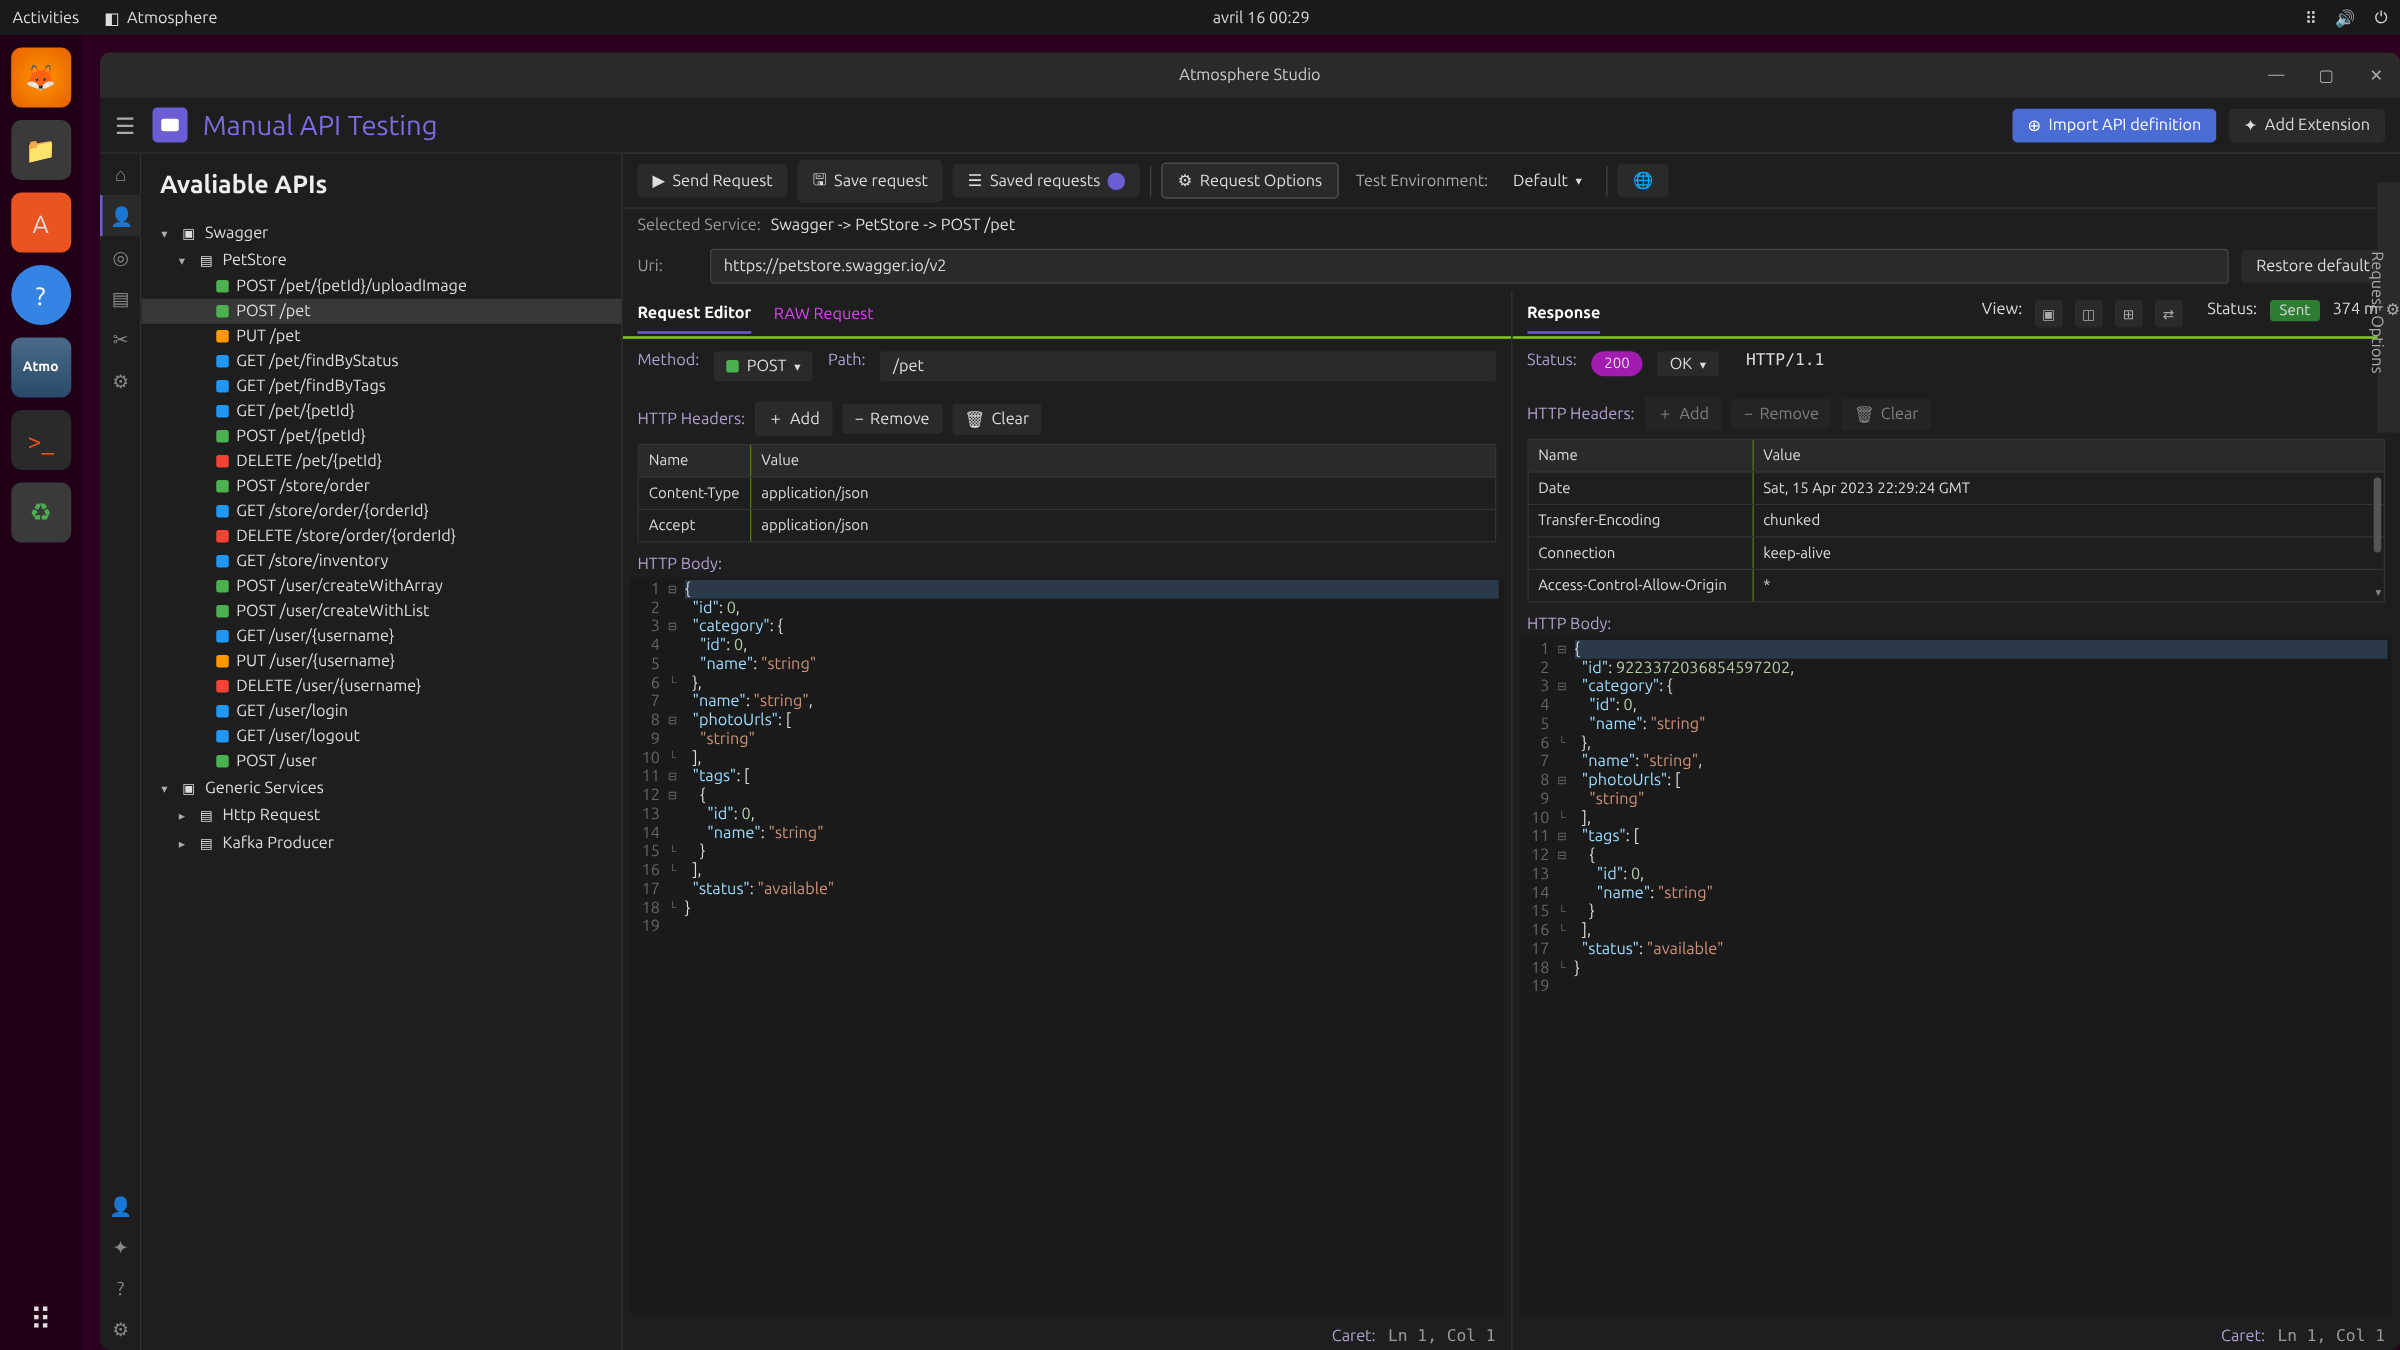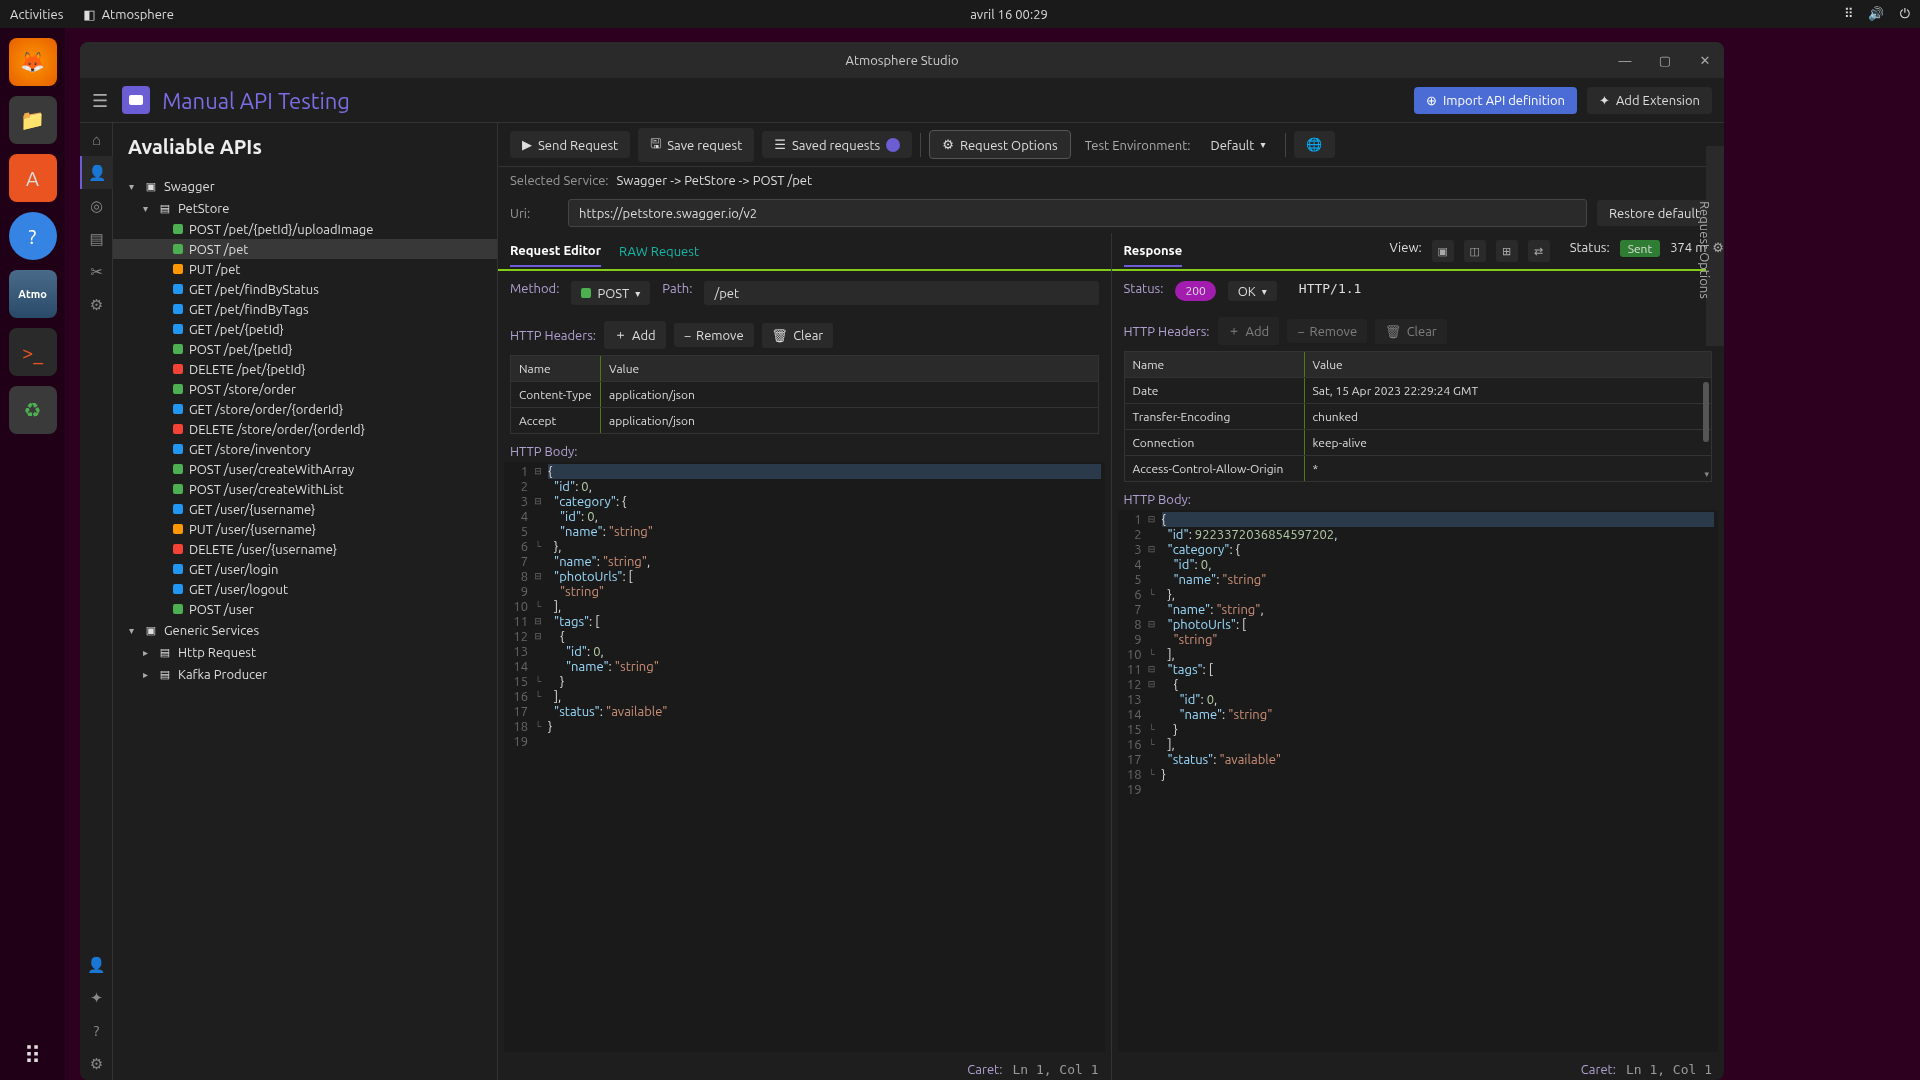--- a/index.html
+++ b/index.html
@@ -13,21 +13,21 @@
 .dock-icon{width:48px;height:48px;border-radius:8px;display:flex;align-items:center;justify-content:center;font-size:20px}
 .firefox{background:radial-gradient(circle,#ff9500,#e66000)}
 .files{background:#3a3a3a}
 .software{background:#e95420}
 .help{background:#3584e4;border-radius:50%}
 .atmo{background:linear-gradient(#4a6a8a,#2a4a6a);color:#fff;font-weight:bold;font-size:11px}
 .terminal{background:#2a2a2a}
 .trash{background:#3a3a3a}
 .apps-grid{font-size:24px}
 .dock-spacer{flex:1}
-.window{position:absolute;left:80px;top:42px;width:1644px;height:1038px;background:#1e1e1e;border-radius:8px;overflow:hidden;display:flex;flex-direction:column}
+.window{position:absolute;left:80px;top:42px;width:1840px;height:1038px;background:#1e1e1e;border-radius:8px;overflow:hidden;display:flex;flex-direction:column}
 .titlebar{height:36px;background:#2a2a2a;display:flex;align-items:center;justify-content:center;position:relative;color:#ccc;font-size:13px}
 .winctl{position:absolute;right:8px;display:flex;gap:18px}
 .winctl span{cursor:pointer;font-size:13px;color:#aaa;width:22px;height:22px;display:flex;align-items:center;justify-content:center;border-radius:50%}
 .appheader{height:45px;background:#1e1e1e;border-bottom:1px solid #333;display:flex;align-items:center;padding:0 12px}
 .hamburger{color:#aaa;font-size:18px;margin-right:14px;cursor:pointer}
 .applogo{width:28px;height:28px;background:#6b5dd3;border-radius:4px;margin-right:12px;display:flex;align-items:center;justify-content:center}
 .applogo-inner{width:14px;height:10px;background:#fff;border-radius:2px}
 .apptitle{color:#7b6de3;font-size:22px;font-weight:400}
 .appheader-right{margin-left:auto;display:flex;gap:10px}
 .btn{padding:6px 12px;border-radius:4px;background:#333;color:#ddd;display:flex;align-items:center;gap:6px;cursor:pointer;border:none;font-size:13px}
@@ -59,21 +59,21 @@
 .urirow{padding:6px 12px;display:flex;align-items:center;gap:10px}
 .urirow-label{color:#999;min-width:100px}
 .urirow input{flex:1;background:#2a2a2a;border:1px solid #444;color:#ddd;padding:6px 10px;border-radius:3px;font-size:13px}
 .restore-btn{background:#2a2a2a;padding:6px 12px;border-radius:3px;cursor:pointer;color:#ddd}
 .selsvc{padding:6px 12px;font-size:13px;color:#999;display:flex;gap:8px}
 .selsvc-val{color:#ddd}
 .panes{flex:1;display:flex;overflow:hidden}
 .pane{flex:1;display:flex;flex-direction:column;overflow:hidden;border-right:1px solid #333}
 .pane:last-child{border-right:none}
 .pane-header{height:38px;display:flex;align-items:center;padding:0 12px;gap:18px;border-bottom:2px solid #84cc16}
-.tab{color:#14b8a6;cursor:pointer;padding:8px 0;font-size:13px}
+.tab{color:#d946ef;cursor:pointer;padding:8px 0;font-size:13px}
 .tab.active{color:#fff;border-bottom:2px solid #6b5dd3;font-weight:bold}
 .pane-header-right{margin-left:auto;display:flex;align-items:flex-start;gap:10px;font-size:13px}
 .view-btn{width:22px;height:22px;background:#2a2a2a;border-radius:3px;display:flex;align-items:center;justify-content:center;cursor:pointer;font-size:11px;color:#aaa}
 .status-sent{background:#2e7d32;padding:2px 8px;border-radius:3px;font-size:12px}
 .metharea{padding:10px 12px;display:flex;gap:12px}
 .meth-label{color:#b0a0d0}
 .meth-select{background:#2a2a2a;padding:4px 10px;border-radius:3px;display:flex;align-items:center;gap:6px}
 .meth-dot{width:10px;height:10px;border-radius:2px;display:inline-block}
 .path-input{flex:1;background:#2a2a2a;padding:5px 10px;border-radius:3px;color:#ddd}
 .status-pill{background:#a21caf;padding:3px 10px;border-radius:10px;font-size:12px}

